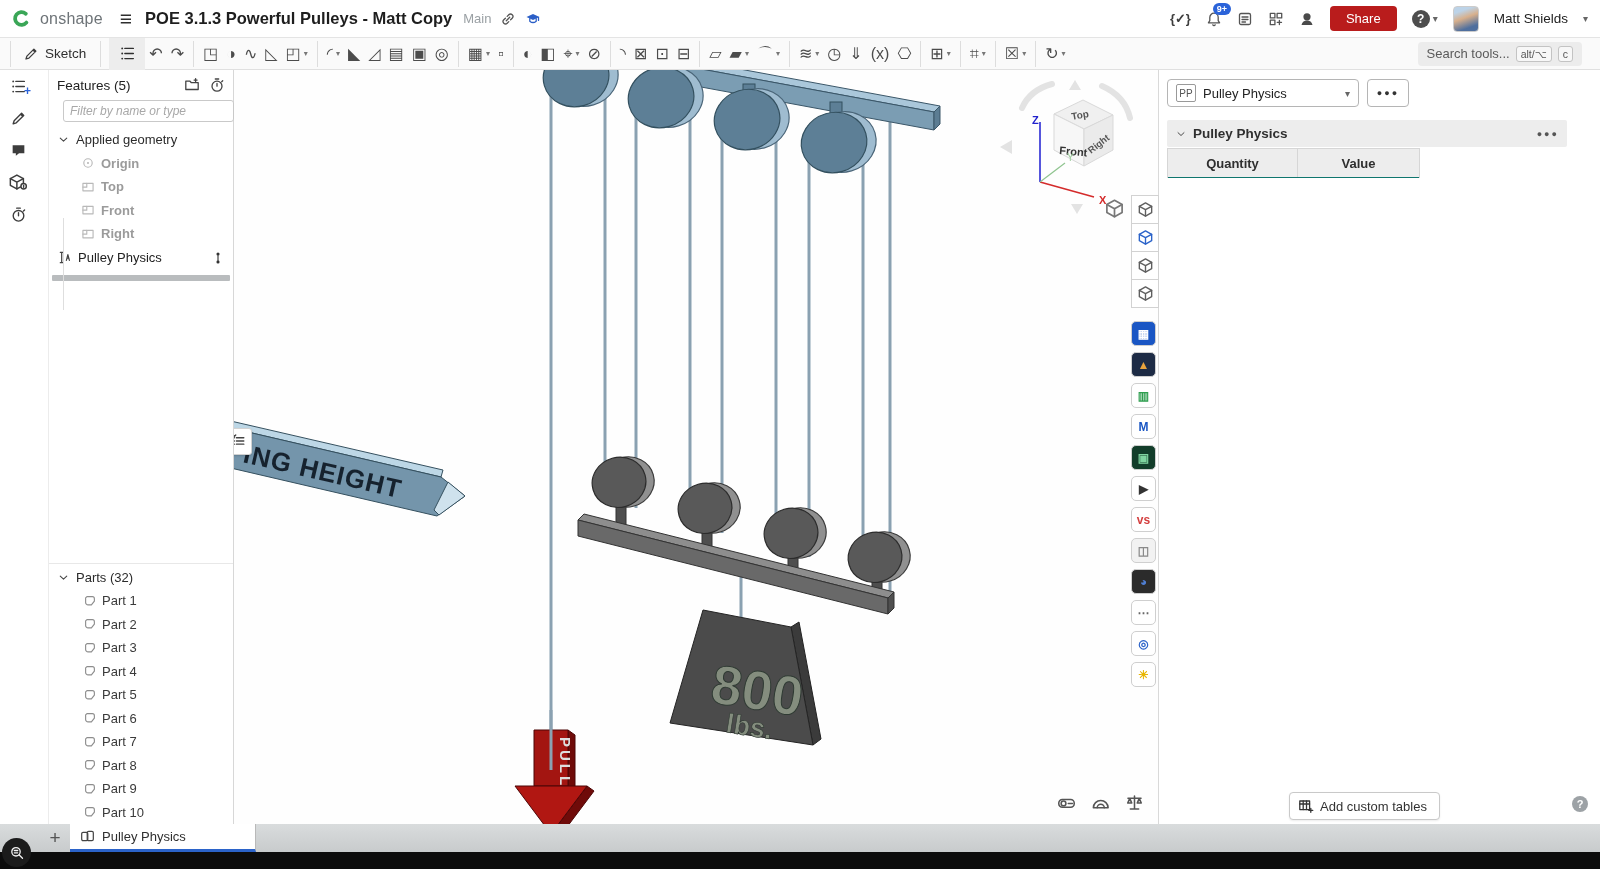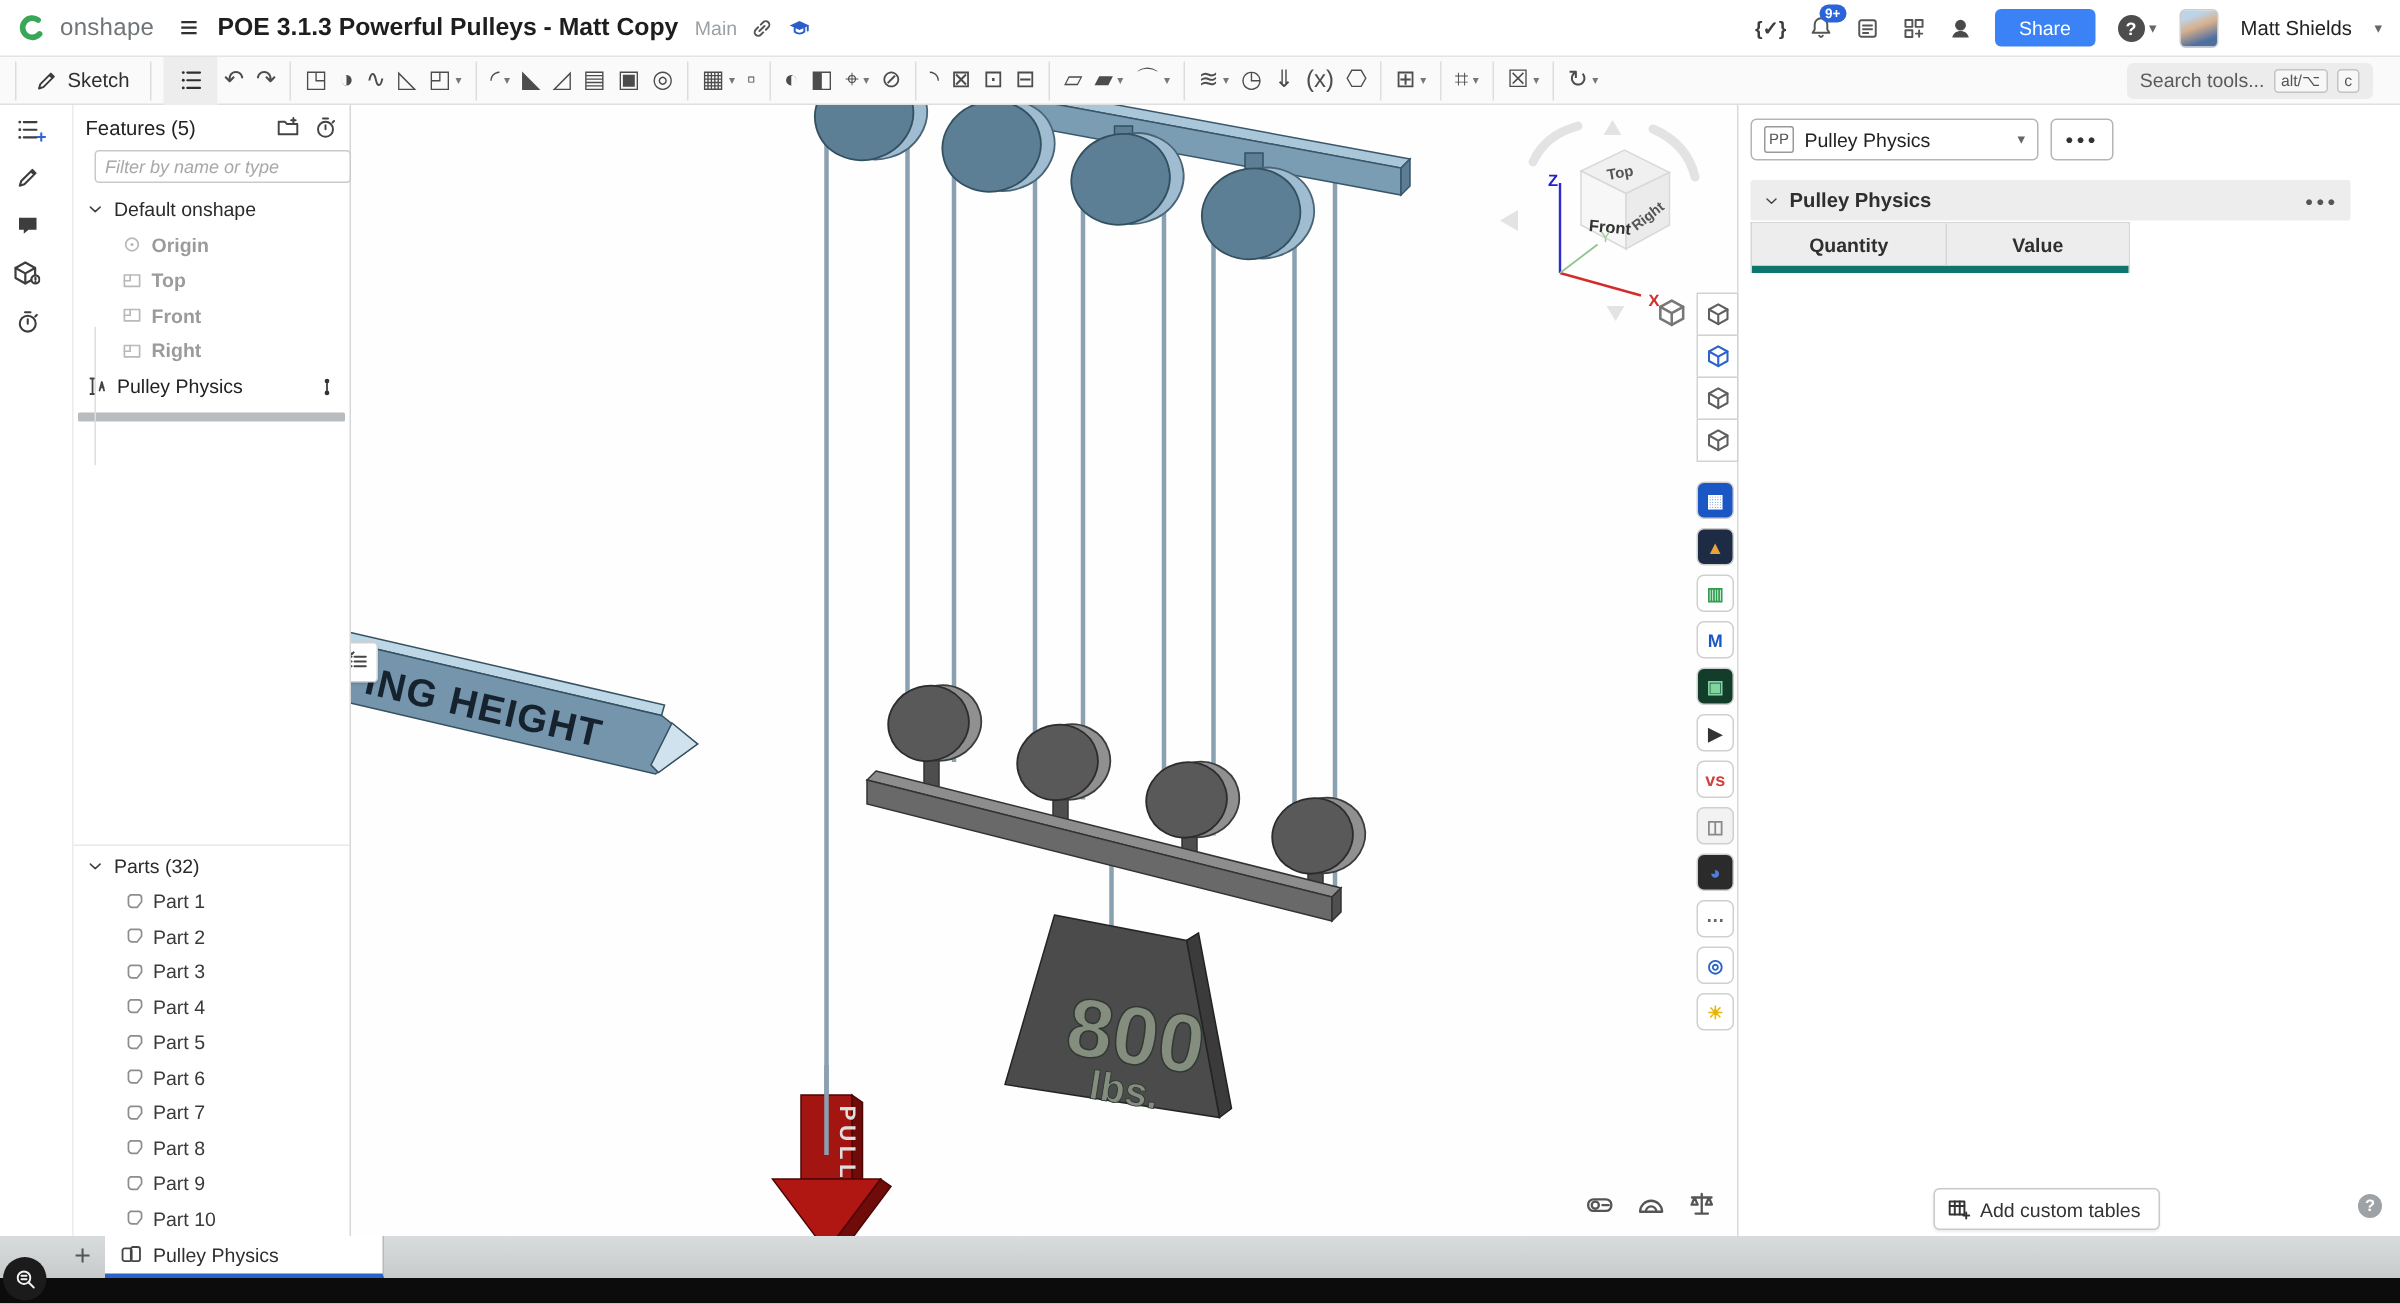--- a/index.html
+++ b/index.html
@@ -18,21 +18,21 @@
   .doc-title { font-size:16.5px; font-weight:bold; color:#1e1e1e; margin-left:4px; white-space:nowrap; }
   .branch { font-size:13px; color:#9aa0a4; margin-left:2px; }
   .hdr-icon { color:#555; width:16px; height:16px; }
   .gradcap { color:#2b5fc7; }
   .hdr-spacer { flex:1; }
   .hdr-right { display:flex; align-items:center; gap:15px; }
   .curly { font-size:13px; font-weight:bold; color:#3d3d3d; }
   .bell-wrap { position:relative; }
   .badge { position:absolute; top:-7px; right:-9px; background:#2b63d9; color:#fff; font-size:9px;
            font-weight:bold; border-radius:7px; padding:1px 4px; }
-  .share-btn { background:#3b82f6; color:#fff; font-size:13px; border:none; border-radius:4px;
+  .share-btn { background:#b91c1c; color:#fff; font-size:13px; border:none; border-radius:4px;
                padding:5px 16px; cursor:pointer; }
   .help-circle { width:18px; height:18px; border-radius:50%; background:#4d4d4d; color:#fff;
                  font-size:12px; font-weight:bold; display:flex; align-items:center; justify-content:center; }
   .caret { font-size:10px; color:#666; }
   .avatar { width:26px; height:26px; border-radius:4px;
             background:linear-gradient(160deg,#bcd3e8 20%,#d8b08c 45%,#4f6f9e 80%); border:1px solid #ccc; }
   .user-name { font-size:13.5px; color:#222; }
 
   
   #toolbar { position:absolute; left:0; top:38px; width:1600px; height:32px; background:#fafafa;
@@ -120,21 +120,21 @@
   .rp-select-label { font-size:13px; color:#222; }
   .rp-select .caret { margin-left:auto; }
   .kebab-btn { width:42px; height:28px; border:1px solid #b5b5b5; border-radius:4px; background:#fff;
                display:flex; align-items:center; justify-content:center; font-size:9px; letter-spacing:2px;
                color:#333; cursor:pointer; font-weight:bold; }
   .section-head { margin:4px 8px 0 8px; width:400px; height:27px; background:#ededed; border-radius:2px;
                   display:flex; align-items:center; gap:6px; padding:0 8px; }
   .section-title { font-size:13.5px; font-weight:bold; color:#2f2f2f; }
   .section-kebab { margin-left:auto; font-size:9px; letter-spacing:2px; font-weight:bold; color:#555; cursor:pointer; }
   .ctable { margin:1px 0 0 8px; width:253px; border:1px solid #d6d6d6; border-bottom:none; font-size:13px; }
-  .trow { display:flex; border-bottom:5px solid #0f766e; }
+  .trow { display:flex; border-bottom:1px solid #0f766e; }
   .tcell { padding:0 10px; display:flex; align-items:center; height:32px; color:#3a3a3a; }
   .tcell.c0 { width:130px; border-right:1px solid #d6d6d6; }
   .tcell.c1 { width:121px; }
   .thead .tcell { height:28px; font-weight:bold; color:#2f2f2f; justify-content:center; background:#ededed; }
   .add-tables-btn { position:absolute; left:130px; top:722px; height:28px; padding:0 12px 0 8px;
                     border:1px solid #c9c9c9; border-radius:4px; background:#fff; display:flex; align-items:center;
                     gap:6px; font-size:13px; color:#333; cursor:pointer; box-shadow:0 1px 2px rgba(0,0,0,.08); }
   .rp-help { position:absolute; right:12px; top:726px; width:16px; height:16px; border-radius:50%;
              background:#9da2a6; color:#fff; font-size:11px; font-weight:bold; display:flex;
              align-items:center; justify-content:center; cursor:pointer; }
@@ -552,21 +552,21 @@
   <div class="filter-row">
     <svg class="i" width="15" height="15">
         <use href="#sym-funnel"></use>
       </svg>
     <input class="filter-input" placeholder="Filter by name or type" style="">
   </div>
   <div class="tree-row">
     <svg class="i chev" width="13" height="13">
         <use href="#sym-chevron"></use>
       </svg>
-    <span class="lbl">Default onshape</span>
+    <span class="lbl">Applied geometry</span>
   </div>
   <div class="tree-row tree-child">
     <svg class="i cicon" width="14" height="14">
         <use href="#sym-origin"></use>
       </svg>
     <span class="lbl">Origin</span>
   </div>
   <div class="tree-row tree-child">
     <svg class="i cicon" width="14" height="14">
         <use href="#sym-plane"></use>

